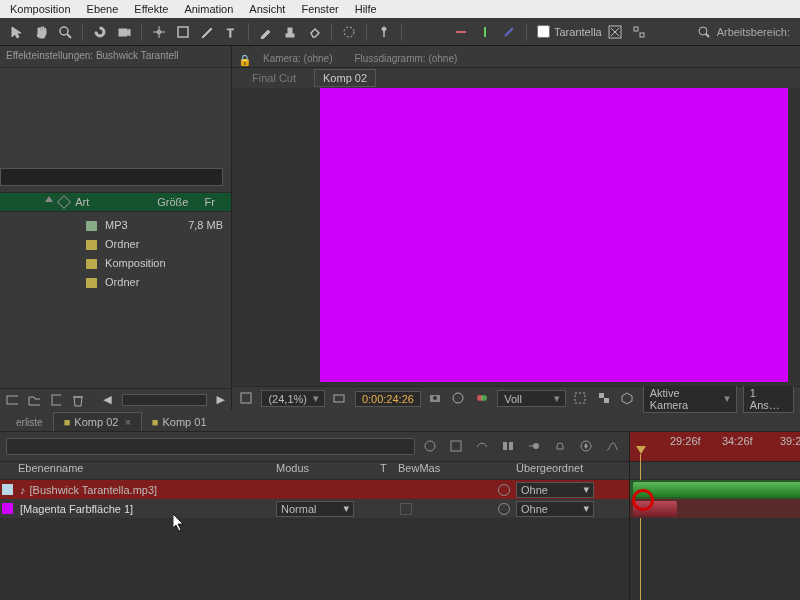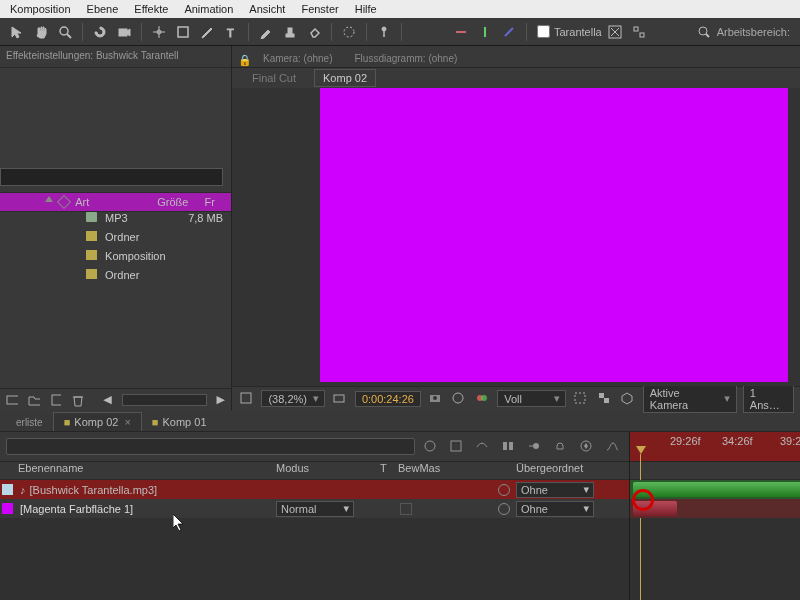--- a/index.html
+++ b/index.html
@@ -12,28 +12,28 @@
 .sep{width:1px;height:18px;background:#555;margin:0 4px}
 .check{display:flex;align-items:center;gap:4px;margin-left:4px}
 .check input{accent-color:#555}
 .arbeit{margin-left:auto;color:#aaa;padding-right:4px}
 
 .upper{display:flex;height:364px;background:#393939}
 .left{width:232px;display:flex;flex-direction:column;border-right:1px solid #232323}
 .lefthead{background:#393939;height:22px;padding:4px 6px;border-bottom:1px solid #2a2a2a;white-space:nowrap;overflow:hidden;font-size:10px;color:#999}
 .leftspace{flex:1;background:#3a3a3a}
 .namebox{margin:0 8px 6px 0;background:#222;border:1px solid #555;height:18px}
-.projhead{display:flex;font-size:10px;color:#aaa;background:#a21caf;border-top:1px solid #2a2a2a;border-bottom:1px solid #2a2a2a;padding:3px 16px}
+.projhead{display:flex;font-size:10px;color:#aaa;background:#14532d;border-top:1px solid #2a2a2a;border-bottom:1px solid #2a2a2a;padding:3px 16px}
 .projhead .ic{width:62px;display:flex;justify-content:flex-end;gap:6px;padding-right:6px}
 .projhead .nm{width:78px}
 .projhead .sz{width:58px;text-align:center;padding-right:8px}
 .projhead .fr{flex:1}
 .tri{width:0;height:0;border-left:4px solid transparent;border-right:4px solid transparent;border-bottom:6px solid #888}
 .tag{width:10px;height:10px;border:1px solid #888;transform:rotate(45deg);margin-top:1px}
-.prow{display:flex;align-items:flex-start;height:19px;padding-left:16px}
+.prow{display:flex;align-items:flex-end;height:19px;padding-left:16px}
 .prow .fi{width:12px;height:10px;margin-left:70px;margin-right:8px}
 .prow .fi.aud{background:#8a8;border-radius:1px}
 .prow .fi.fol{background:#b9a94a}
 .prow .nm{width:78px;color:#ccc}
 .prow .sz{width:58px;text-align:right;color:#ccc;padding-right:8px}
 .leftbot{display:flex;align-items:center;height:22px;border-top:1px solid #272727;gap:10px;padding:0 6px;margin-top:auto}
 .lbic{width:14px;height:14px}
 
 .right{flex:1;display:flex;flex-direction:column;background:#393939}
 .rtabs{height:22px;display:flex;align-items:flex-end;gap:0;padding-left:6px;background:#393939;border-bottom:1px solid #252525}
@@ -310,21 +310,21 @@
     </div>
     <div class="viewwrap">
       <div class="viewpad"></div>
       <div class="viewport"></div>
     </div>
     <div class="vstatus">
       <svg class="vic" width="14" height="14">
           <rect x="2" y="2" width="10" height="10" fill="none" stroke="#aaa"></rect>
         </svg>
       <div class="vbox">
-          <span>(38,2%)</span>
+          <span>(24,1%)</span>
           <span class="vdd">▾</span>
         </div>
       <svg class="vic" width="14" height="14">
           <rect x="2" y="4" width="10" height="7" fill="none" stroke="#aaa"></rect>
         </svg>
       <div class="vbox">
           <span style="color:#e8b04a">0:00:24:26</span>
         </div>
       <svg class="vic" width="14" height="14">
           <rect x="2" y="4" width="10" height="7" fill="#888"></rect>

